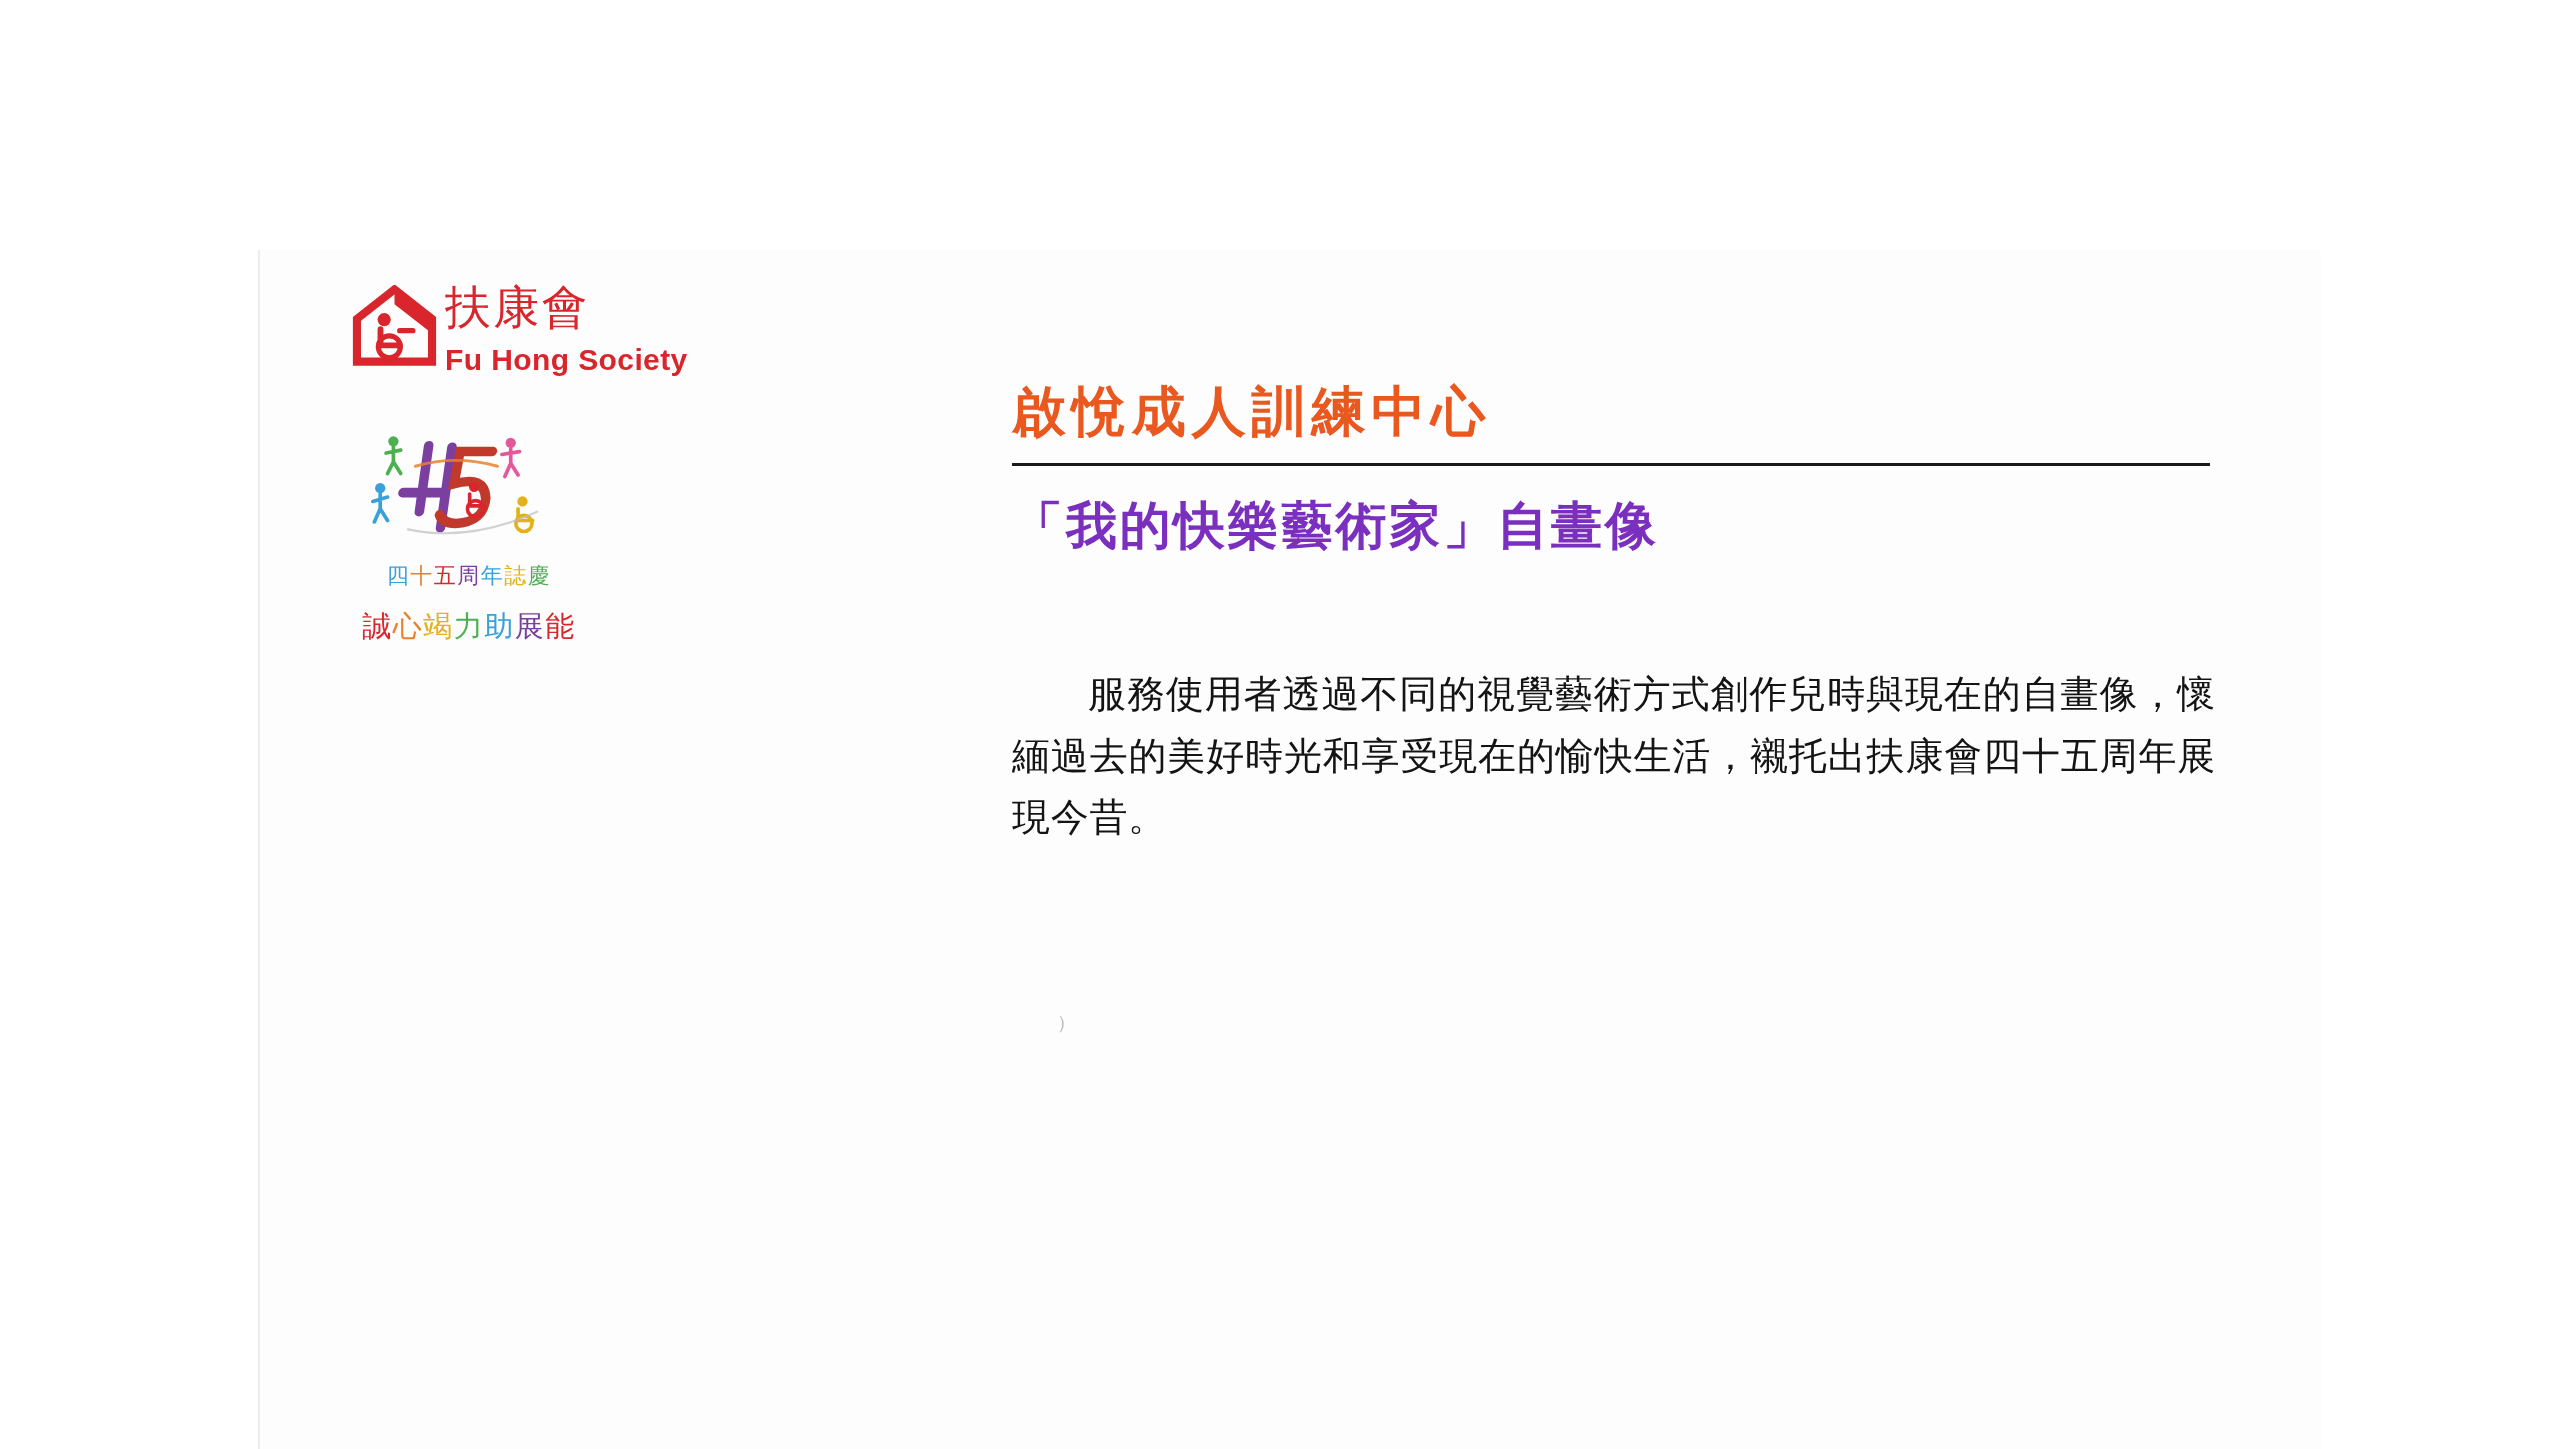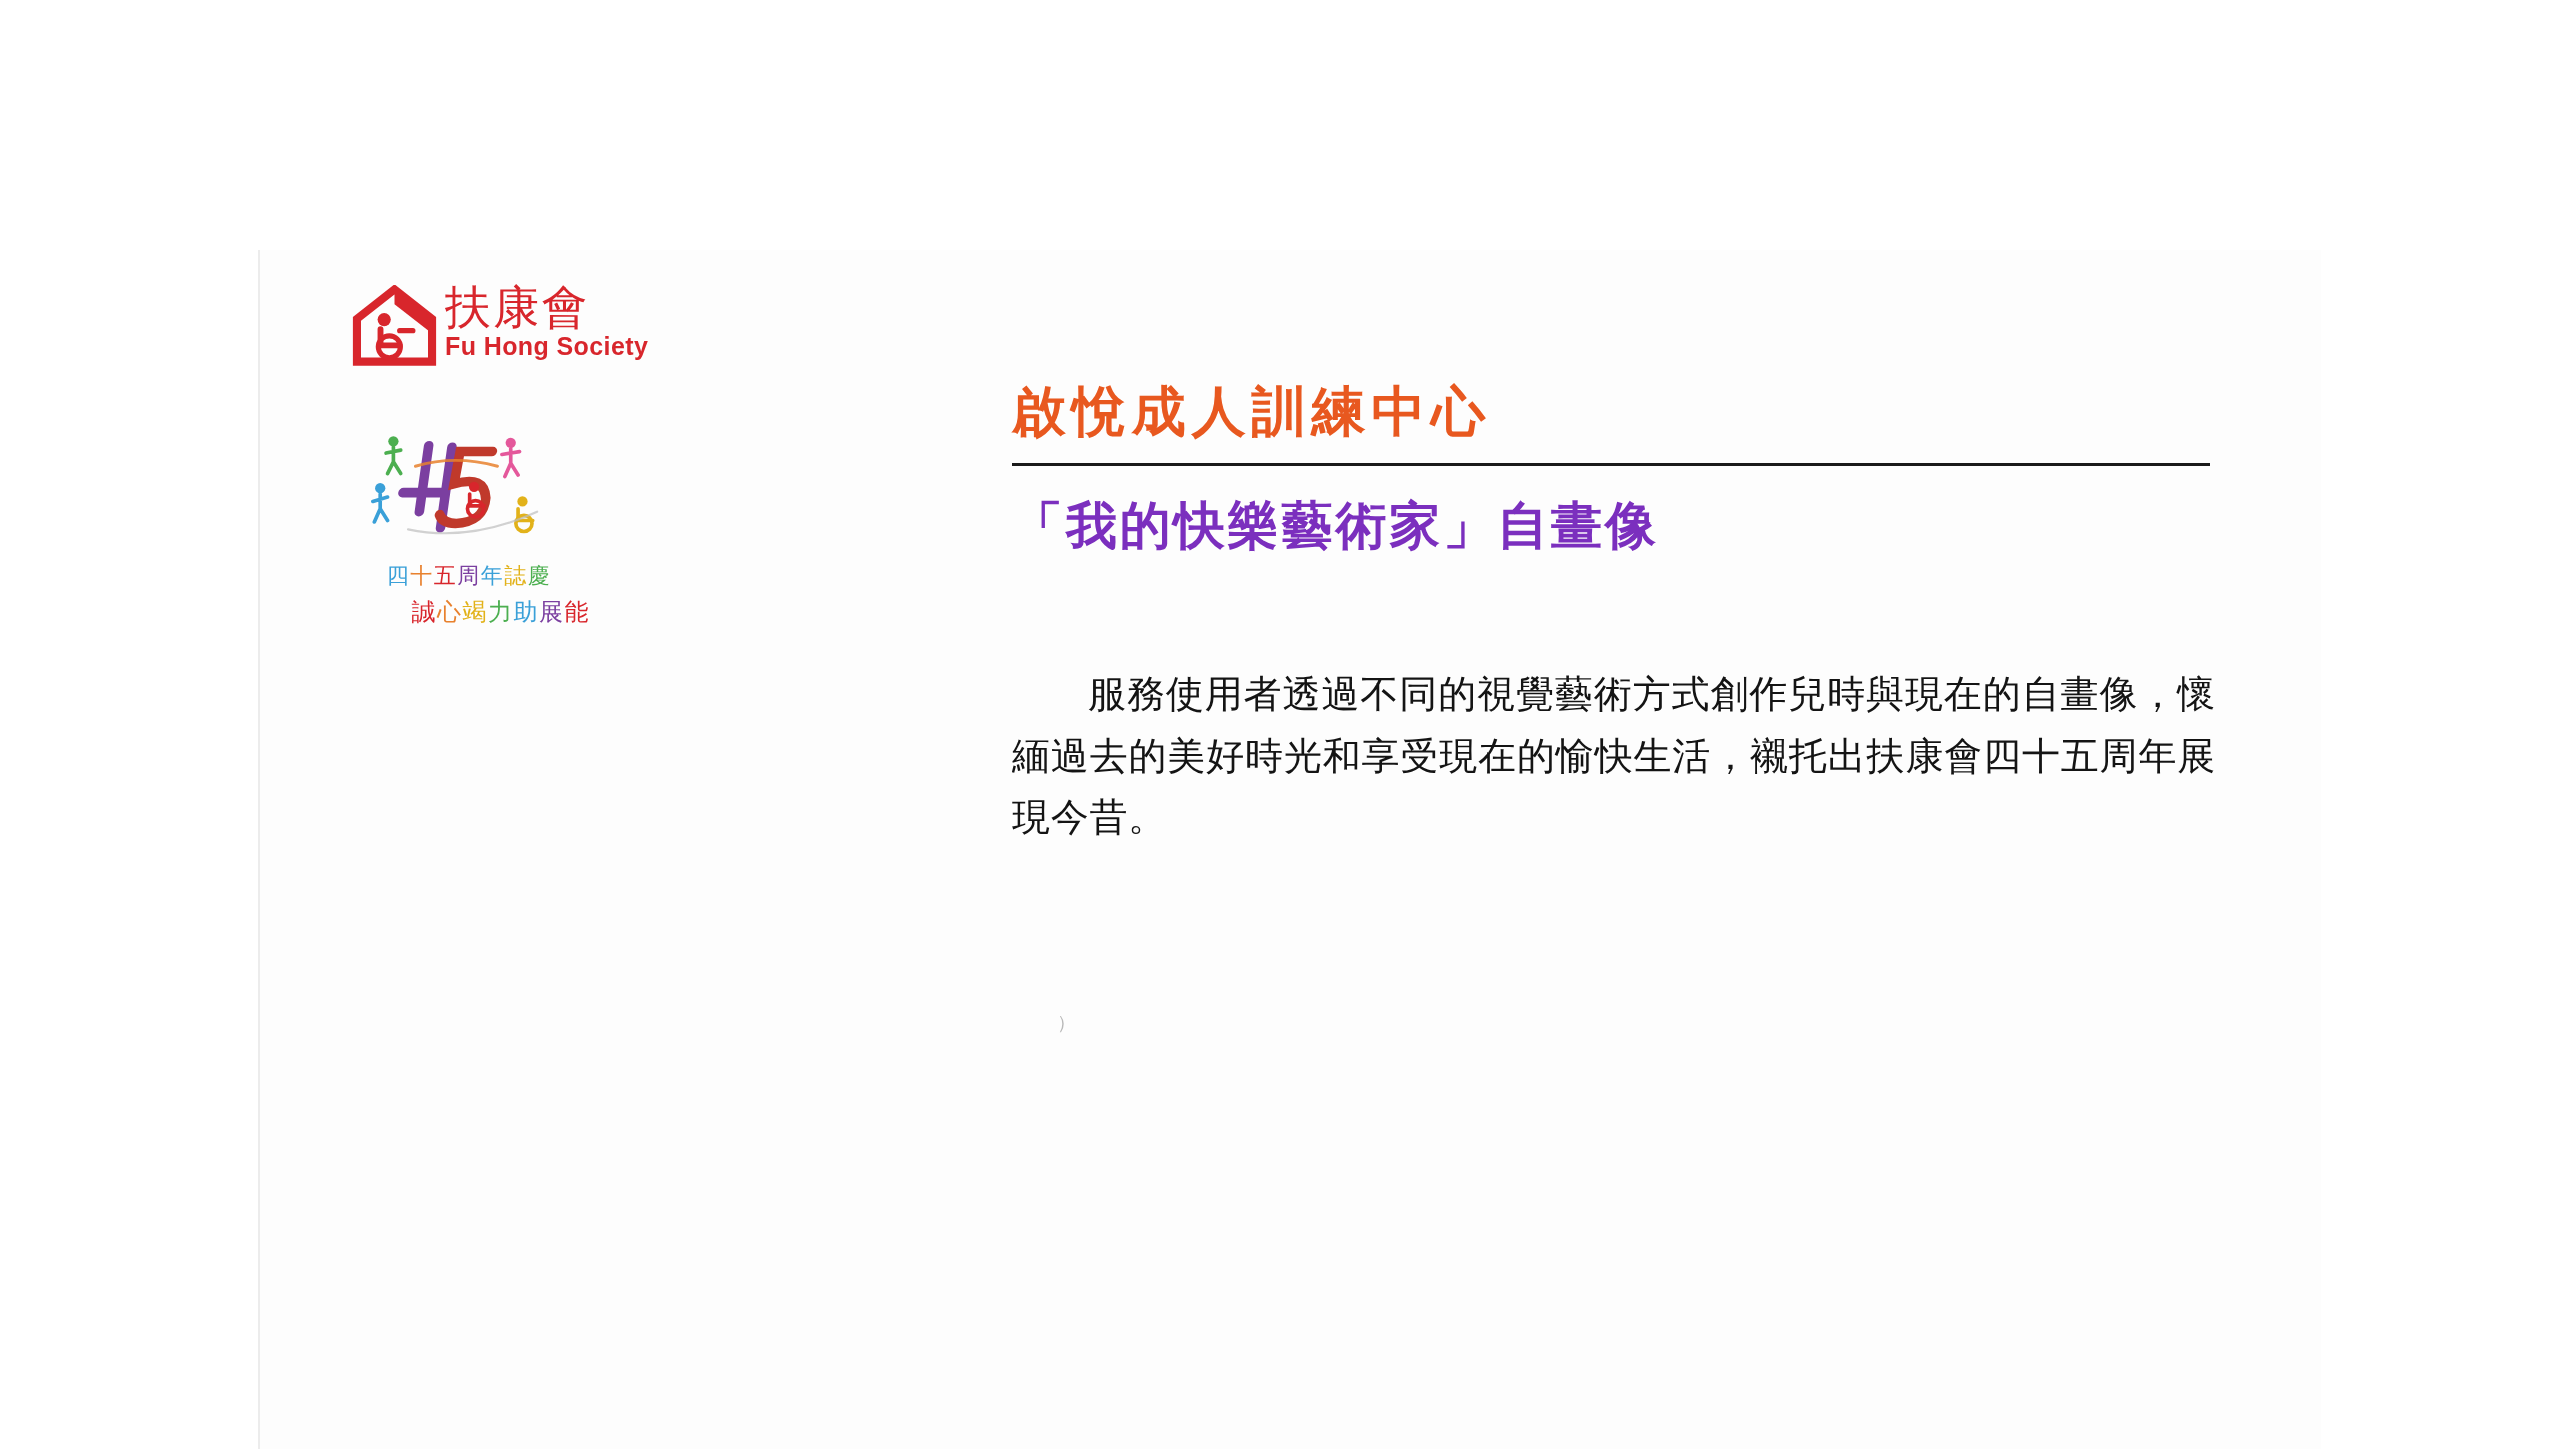--- a/index.html
+++ b/index.html
@@ -71,25 +71,25 @@
     font-family: "DejaVu Sans", sans-serif;
     font-size: 46px;
     font-weight: normal;
     letter-spacing: 2.2px;
     color: #d8262c;
     line-height: 1.05;
     white-space: nowrap;
   }
   .fhs-en {
     font-family: "Liberation Sans", sans-serif;
-    font-size: 25px;
+    font-size: 30px;
     font-weight: bold;
     letter-spacing: 0.4px;
     color: #d8262c;
-    margin-top: 0;
+    margin-top: 11px;
     white-space: nowrap;
   }
 
   .anniv-logo {
     position: relative;
     margin-top: 51px;
     width: 242px;
     height: 213px;
   }
   .anniv-caption {
@@ -110,26 +110,25 @@
   }
   .anniv-line1 span:nth-child(1){color:#3aa0d8;}
   .anniv-line1 span:nth-child(2){color:#e8812e;}
   .anniv-line1 span:nth-child(3){color:#d8262c;}
   .anniv-line1 span:nth-child(4){color:#7b3fa0;}
   .anniv-line1 span:nth-child(5){color:#3aa0d8;}
   .anniv-line1 span:nth-child(6){color:#e2b21a;}
   .anniv-line1 span:nth-child(7){color:#4caf50;}
   .anniv-line2 {
     font-family: "DejaVu Sans", sans-serif;
-    font-size: 24px;
+    font-size: 29px;
     letter-spacing: 1.5px;
     color: #d8262c;
-    margin-top: 7px;
-    white-space: nowrap;
-    text-align: right;
+    margin-top: 18px;
+    white-space: nowrap;
   }
   .anniv-line2 span:nth-child(1){color:#d8262c;}
   .anniv-line2 span:nth-child(2){color:#e8812e;}
   .anniv-line2 span:nth-child(3){color:#e2b21a;}
   .anniv-line2 span:nth-child(4){color:#4caf50;}
   .anniv-line2 span:nth-child(5){color:#3aa0d8;}
   .anniv-line2 span:nth-child(6){color:#7b3fa0;}
 
   
   .content-col {

